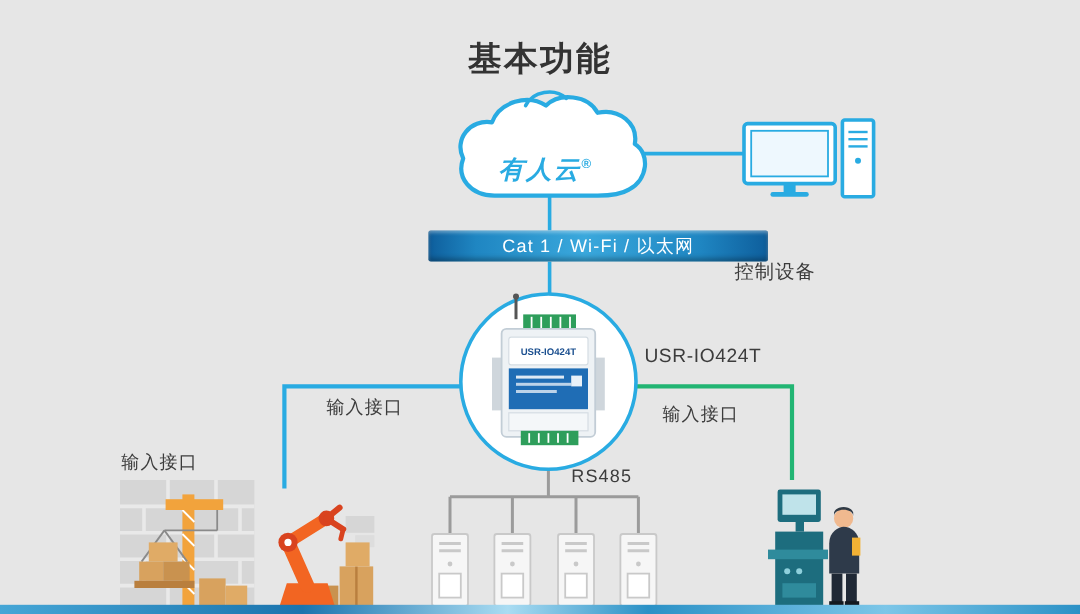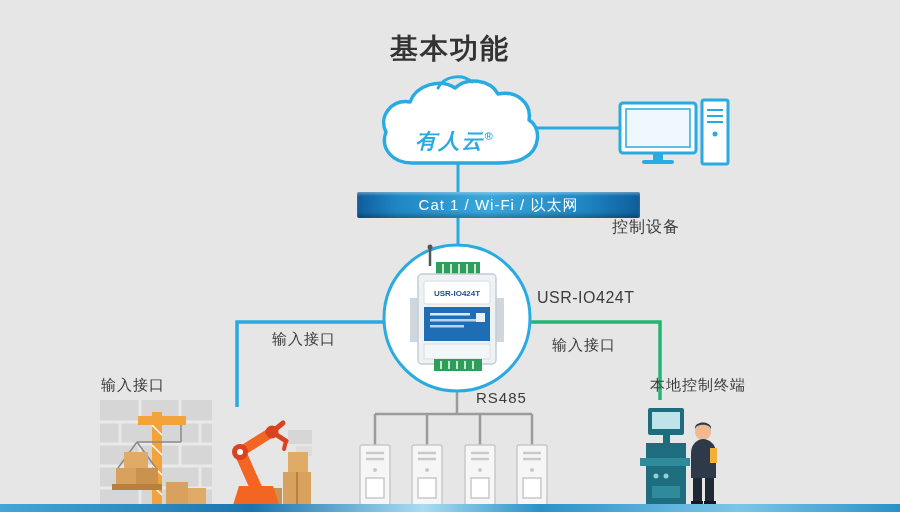--- a/index.html
+++ b/index.html
@@ -239,16 +239,15 @@
 
   <div class="abs net-bar">
     <span>Cat 1 / Wi-Fi / 以太网</span>
   </div>
 
   <div class="abs lbl model-label">USR-IO424T</div>
   <div class="abs lbl out-label">输入接口</div>
   <div class="abs lbl in-label">输入接口</div>
   <div class="abs lbl rs-label">RS485</div>
   <div class="abs lbl ctl-label">输入接口</div>
-  <div class="abs lbl loc-label">本地控制终端</div>
 
   <div class="abs bottom-strip"></div>
 </div>
 
 </body></html>

